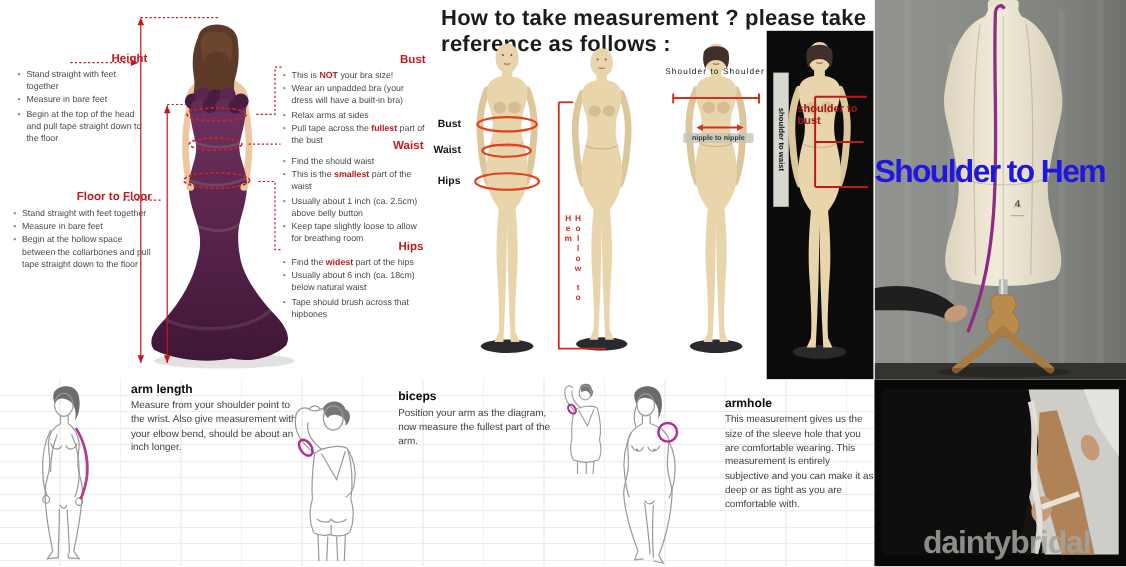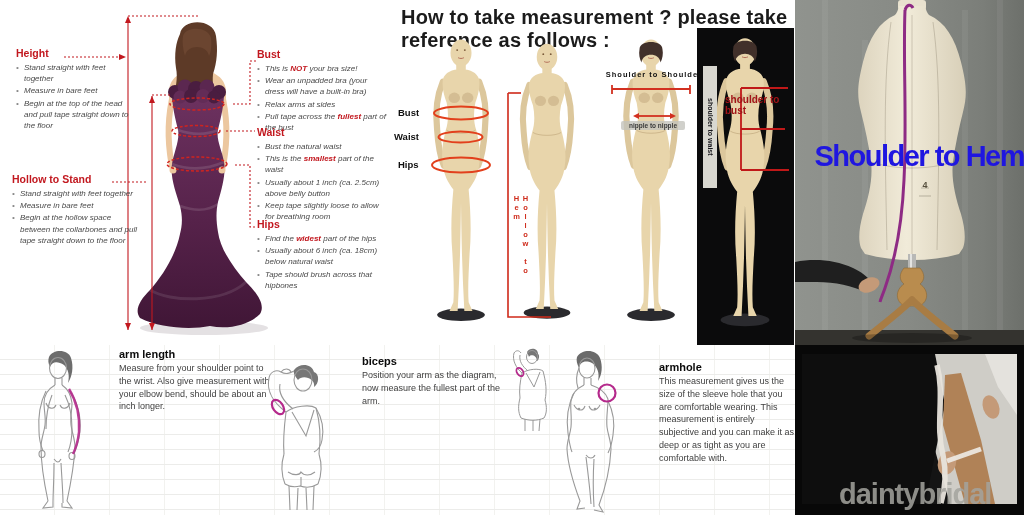--- a/index.html
+++ b/index.html
@@ -2,44 +2,44 @@
 <html><head>
 <meta charset="utf-8">
 <style>
   html,body{margin:0;padding:0;background:#fff;}
   #canvas{position:relative;width:1024px;height:515px;background:#fff;overflow:hidden;
           font-family:"Liberation Sans",sans-serif;}
   .abs{position:absolute;}
   svg{display:block;}
   
   .sec{position:absolute;}
-  .sec-title{font-size:10.5px;font-weight:bold;color:#c2181f;margin:0 0 3px 0;}
-  .bullets{list-style:none;margin:0;padding:0;font-size:8px;color:#4a4a4a;line-height:1.4;font-style:italic;}
+  .sec-title{font-size:10.5px;font-weight:bold;color:#c2181f;margin:0 0 3px 0;text-align:right;}
+  .bullets{list-style:none;margin:0;padding:0;font-size:8px;color:#4a4a4a;line-height:1.4;}
   .bullets li{position:relative;padding-left:8px;margin-bottom:1px;}
   .bullets li::before{content:"•";position:absolute;left:0;color:#8a8a8a;}
   .hl{color:#c2181f;font-weight:bold;}
   
   #measure-panel{left:393px;top:0;width:402px;height:345px;background:#fff;}
   .panel-header{position:absolute;left:8px;top:6px;width:392px;font-size:20px;font-weight:600;
                 color:#1b1b1b;letter-spacing:.2px;}
   .m-label{position:absolute;font-size:9.5px;font-weight:bold;color:#101010;}
   .vtext-up{writing-mode:vertical-rl;text-orientation:upright;}
   .vtext-rot{writing-mode:vertical-rl;text-orientation:mixed;}
   #m2-label{left:119px;top:194px;height:84px;font-size:7.5px;font-weight:bold;color:#cf2a1a;}
-  #m3-shoulder{left:205px;top:70px;width:104px;text-align:right;font-size:7.5px;font-weight:bold;
+  #m3-shoulder{left:205px;top:60px;width:104px;text-align:center;font-size:7.5px;font-weight:normal;
                color:#101010;letter-spacing:1px;}
   #m3-nipple{left:228px;top:121px;width:64px;text-align:center;font-size:6.5px;font-weight:bold;
              color:#3a3a3a;background:rgba(195,195,188,.78);border-radius:2px;padding:1px 0;}
   #m4-strip{left:310px;top:66px;width:14px;height:122px;background:#d8d7d0;display:flex;
             align-items:center;justify-content:center;}
   #m4-side{font-size:7px;font-weight:bold;color:#15151a;}
   #m4-bust{left:332px;top:94px;width:68px;font-size:10px;font-weight:bold;color:#a21418;}
   
   #photo-top{left:795px;top:0;width:229px;height:345px;overflow:hidden;}
-  #photo-top-caption{position:absolute;left:0;top:140px;width:229px;text-align:right;
+  #photo-top-caption{position:absolute;left:0;top:140px;width:229px;text-align:left;
                      font-size:29px;font-weight:bold;color:#1f16e0;letter-spacing:-1.5px;white-space:nowrap;}
   #form-size{position:absolute;left:118px;top:180px;width:24px;text-align:center;
              font-size:9px;font-weight:bold;color:#57503f;}
   
   #bottom-strip{left:0;top:345px;width:795px;height:170px;background:#fff;
     background-image:
       repeating-linear-gradient(to bottom, transparent 0 14px, #ececea 14px 15px),
       repeating-linear-gradient(to right, transparent 0 54px, #f2f2ef 54px 55px);}
   .b-sec{position:absolute;}
   .b-title{font-size:11px;font-weight:bold;color:#0a0a0a;margin:0 0 2px 0;}
@@ -124,40 +124,40 @@
 
     <div class="sec" style="left:16px;top:47px;width:118px;">
       <div class="sec-title">Height</div>
       <ul class="bullets">
           <li>Stand straight with feet together</li>
           <li>Measure in bare feet</li>
           <li>Begin at the top of the head and pull tape straight down to the floor</li>
         </ul>
     </div>
     <div class="sec" style="left:12px;top:173px;width:126px;">
-      <div class="sec-title">Hollow to Stand</div>
+      <div class="sec-title">Floor to Floor</div>
       <ul class="bullets">
           <li>Stand straight with feet together</li>
           <li>Measure in bare feet</li>
           <li>Begin at the hollow space between the collarbones and pull tape straight down to the floor</li>
         </ul>
     </div>
     <div class="sec" style="left:257px;top:48px;width:130px;">
       <div class="sec-title">Bust</div>
       <ul class="bullets">
           <li>This is <span class="hl">NOT</span> your bra size!</li>
           <li>Wear an unpadded bra (your dress will have a built-in bra)</li>
           <li>Relax arms at sides</li>
           <li>Pull tape across the <span class="hl">fullest</span> part of the bust</li>
         </ul>
     </div>
     <div class="sec" style="left:257px;top:126px;width:128px;">
       <div class="sec-title">Waist</div>
       <ul class="bullets">
-          <li>Bust the natural waist</li>
+          <li>Find the should waist</li>
           <li>This is the <span class="hl">smallest</span> part of the waist</li>
           <li>Usually about 1 inch (ca. 2.5cm) above belly button</li>
           <li>Keep tape slightly loose to allow for breathing room</li>
         </ul>
     </div>
     <div class="sec" style="left:257px;top:218px;width:128px;">
       <div class="sec-title">Hips</div>
       <ul class="bullets">
           <li>Find the <span class="hl">widest</span> part of the hips</li>
           <li>Usually about 6 inch (ca. 18cm) below natural waist</li>

